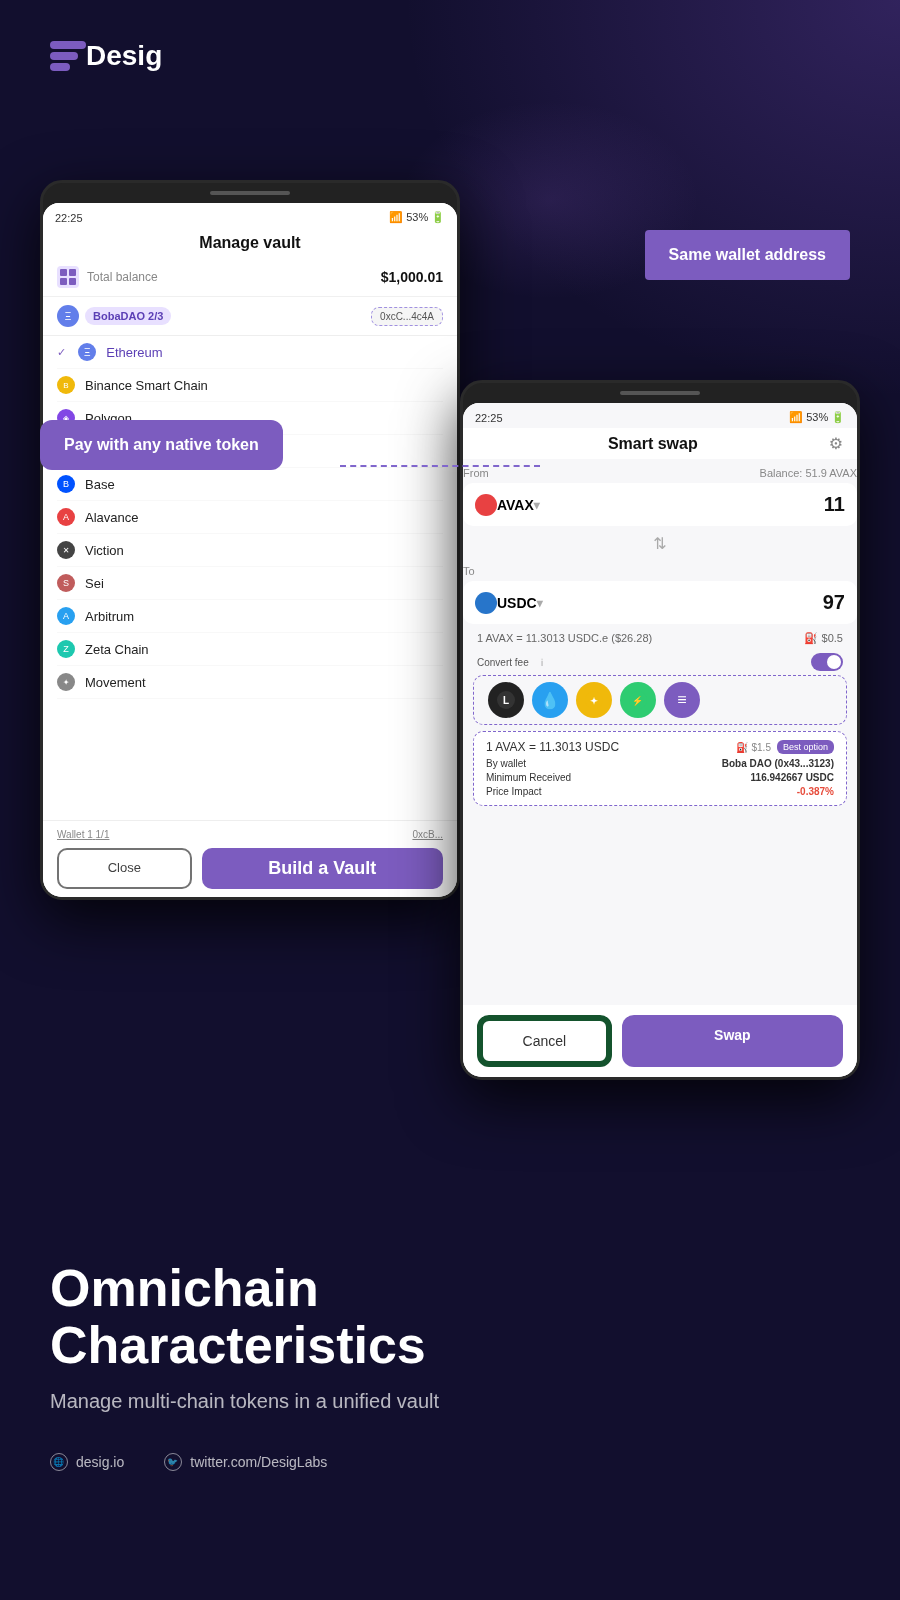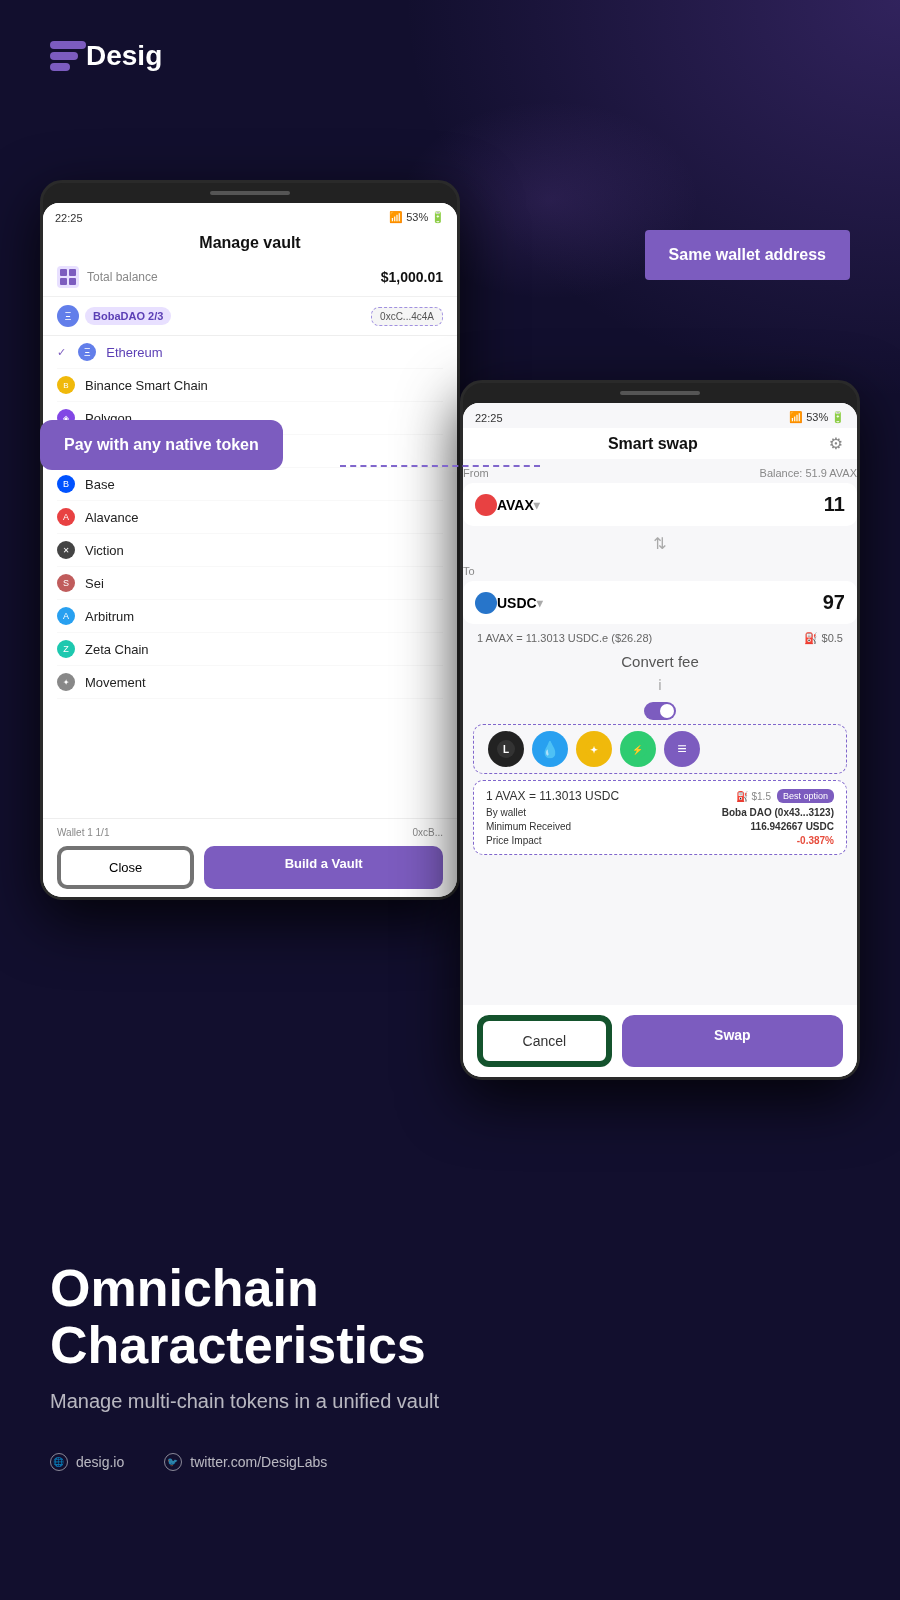--- a/index.html
+++ b/index.html
@@ -185,41 +185,42 @@
       padding: 8px 14px;
       background: white;
       border-top: 1px solid #eee;
     }
     .wallet-info {
       display: flex;
       justify-content: space-between;
       font-size: 10px;
       color: #888;
       margin-bottom: 8px;
+      text-decoration: underline;
     }
     .btn-row {
       display: flex;
       gap: 10px;
     }
     .btn-close {
       flex: 1;
       padding: 10px;
-      border: 4px solid #737373;
+      border: 2px solid #737373;
       border-radius: 10px;
       background: white;
       font-size: 13px;
       text-align: center;
-      color: #000000;
+      color: #404040;
     }
     .btn-build {
       flex: 2;
       padding: 10px;
       border-radius: 10px;
       background: #7c5cbf;
-      font-size: 13px;
+      font-size: 18px;
       text-align: center;
       color: white;
       font-weight: 600;
     }
 
     
     .device-right {
       right: 40px;
       top: 230px;
       width: 400px;
@@ -313,26 +314,25 @@
     .rate-row {
       padding: 4px 14px;
       font-size: 11px;
       color: #666;
       display: flex;
       justify-content: space-between;
     }
 
     .fee-row {
       padding: 4px 14px;
-      font-size: 15px;
+      font-size: 10px;
       color: #555;
       display: flex;
       align-items: center;
-      gap: 4px;
-      flex-direction: column;
+      gap: 12px;
     }
 
     
     .token-icons-row {
       display: flex;
       gap: 8px;
       padding: 6px 14px;
       border: 1.5px dashed #8066cc;
       margin: 0 10px;
       border-radius: 10px;

